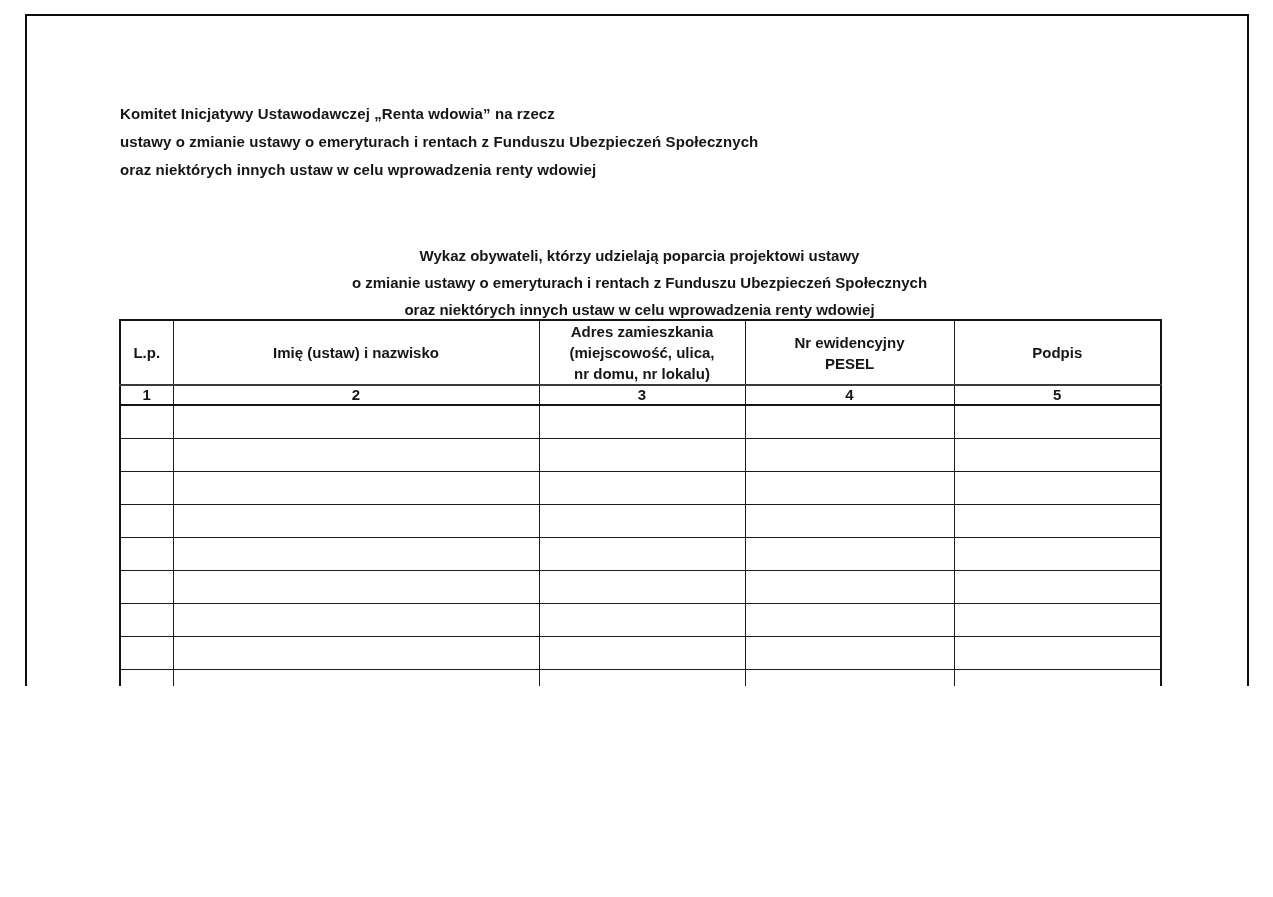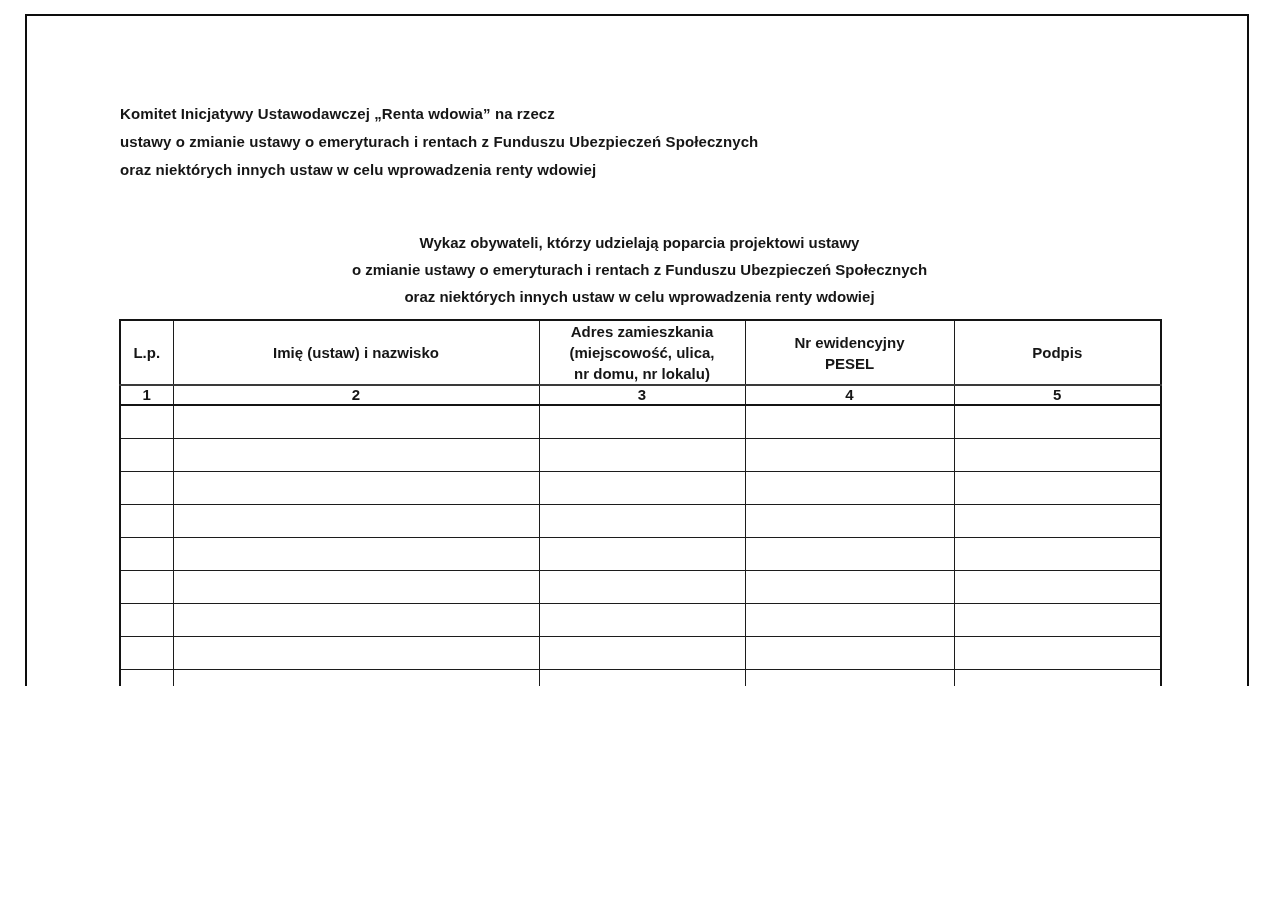--- a/index.html
+++ b/index.html
@@ -32,21 +32,21 @@
     width: 760px;
     font-size: 15px;
     font-weight: bold;
     line-height: 28px;
     letter-spacing: 0.1px;
     white-space: nowrap;
   }
   .title {
     position: absolute;
     left: 119px;
-    top: 229px;
+    top: 242px;
     width: 1041px;
     text-align: center;
     font-size: 15px;
     font-weight: bold;
     line-height: 27px;
   }
   table.support-table {
     position: absolute;
     left: 119px;
     top: 319px;

